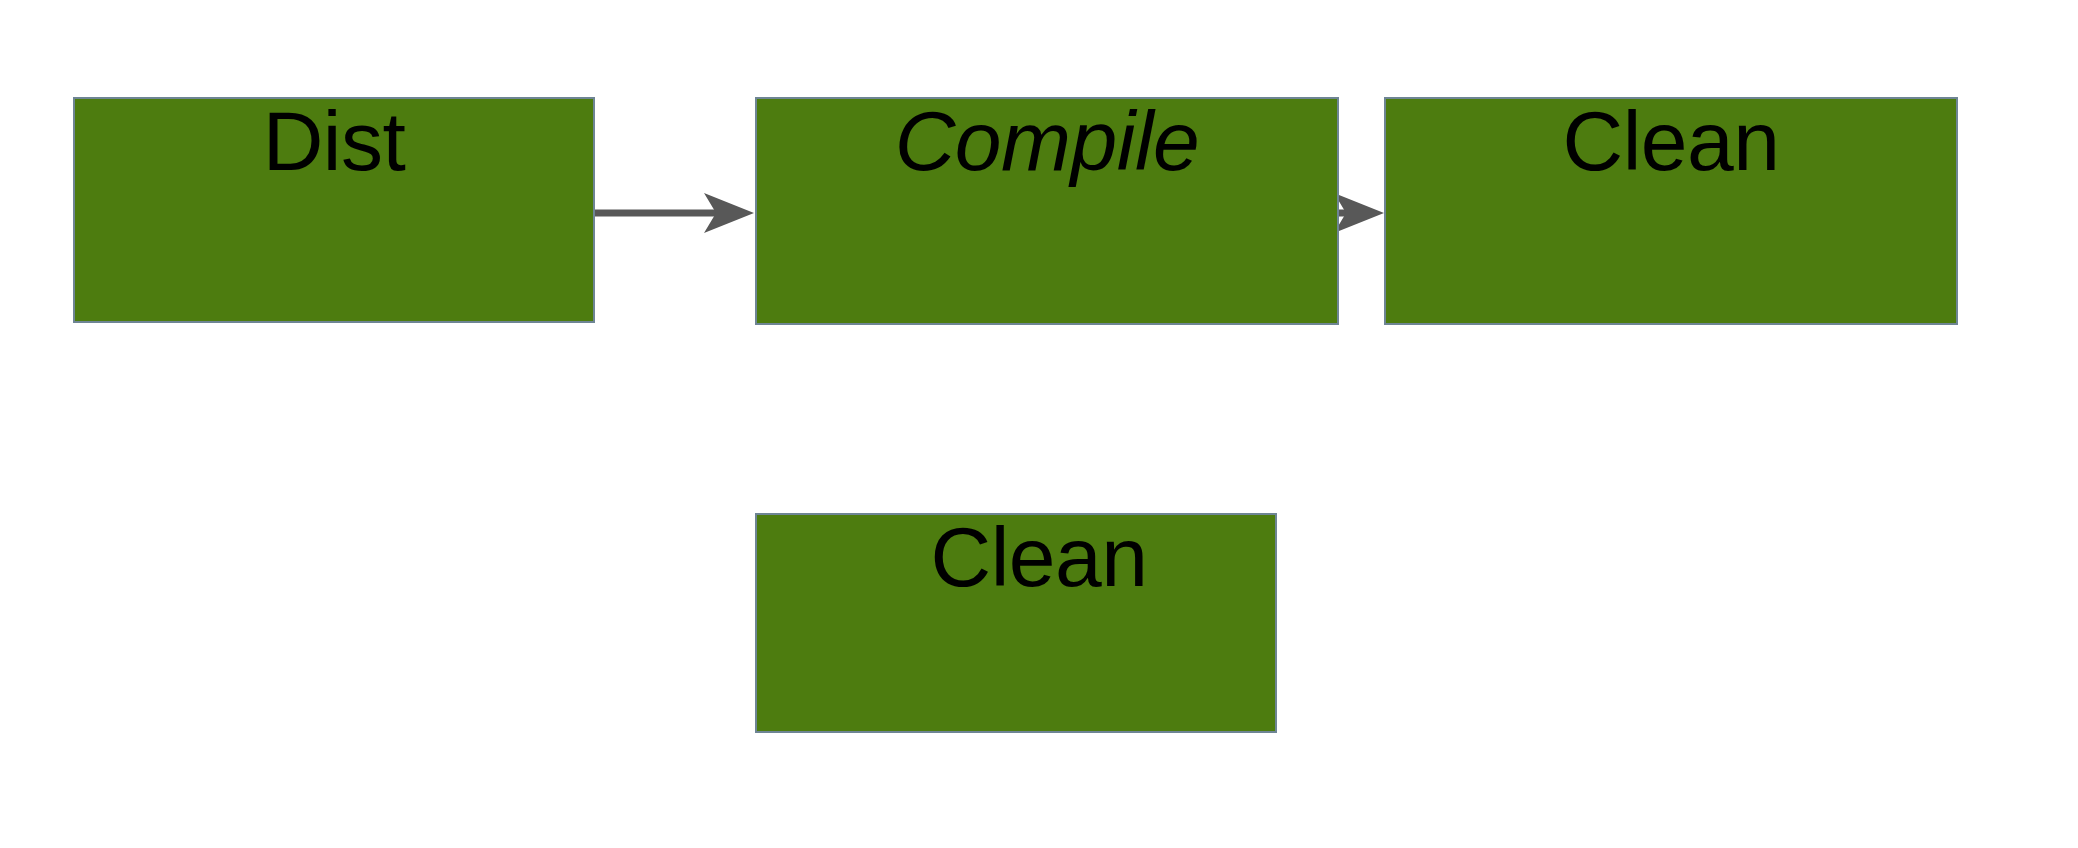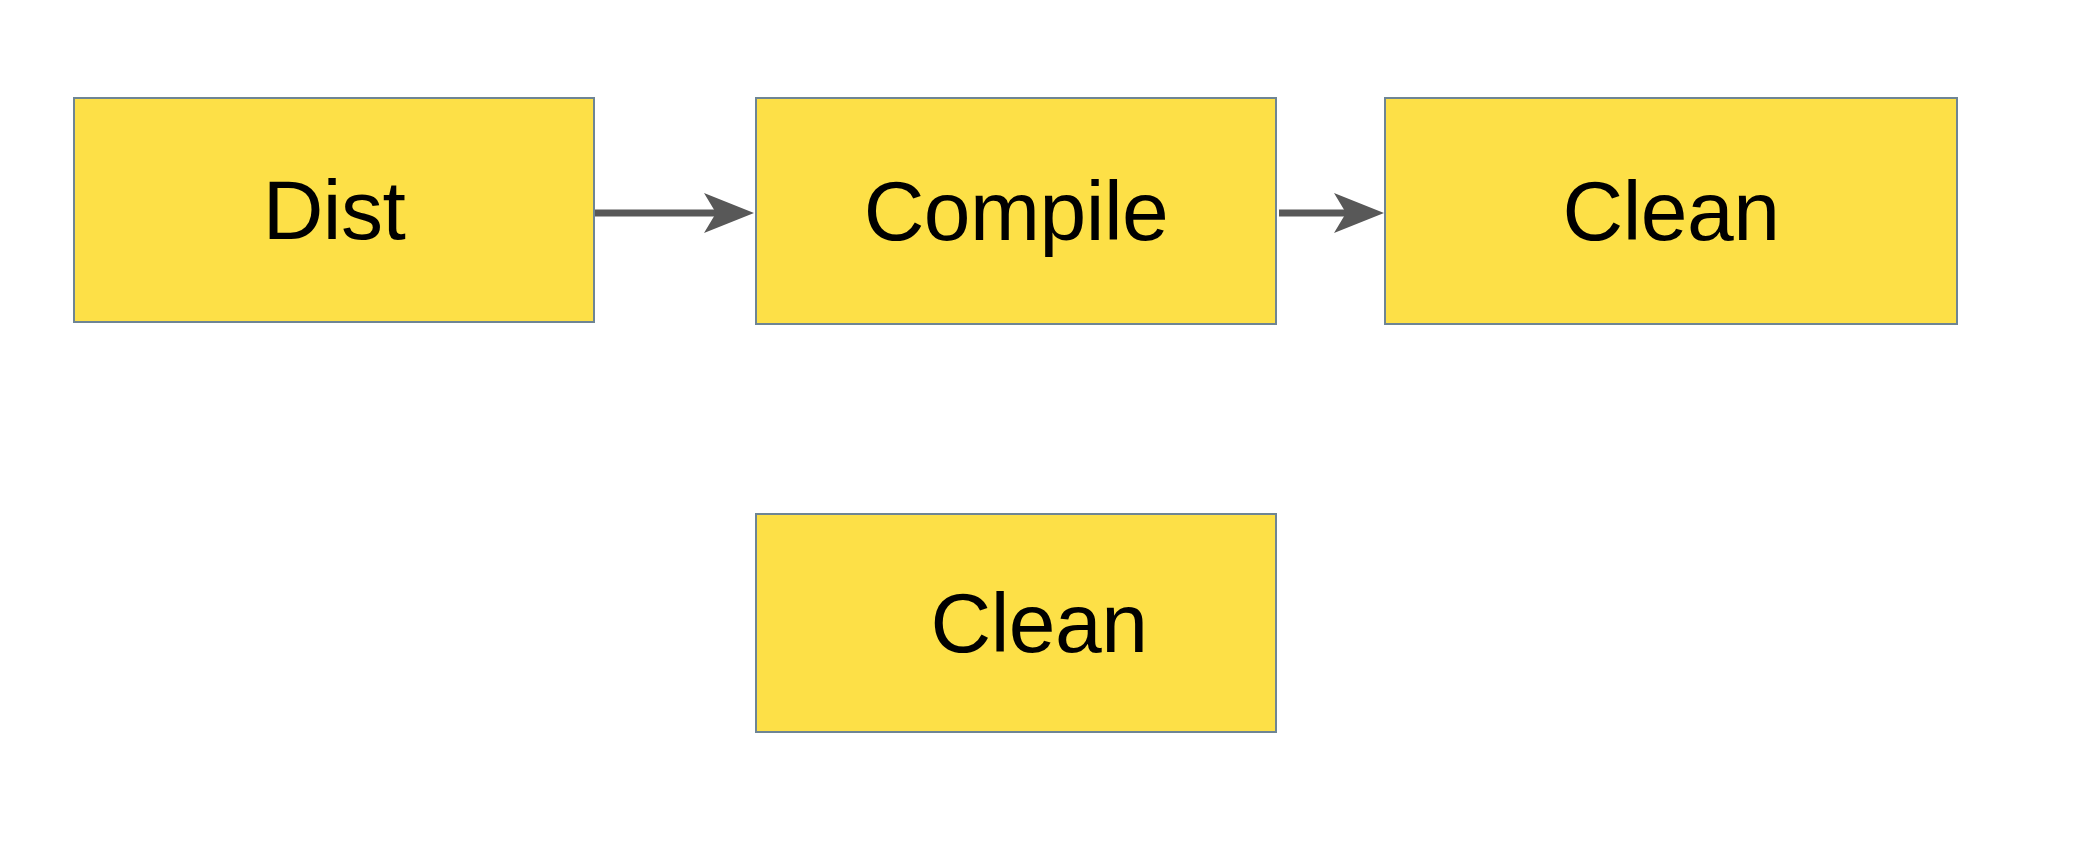--- a/index.html
+++ b/index.html
@@ -13,24 +13,24 @@
   #canvas {
     position: relative;
     width: 2078px;
     height: 848px;
     background: #ffffff;
     overflow: hidden;
   }
   .node {
     position: absolute;
     box-sizing: border-box;
-    background: #fde047;
+    background: #4d7c0f;
     border: 2px solid #6E8594;
     display: flex;
-    align-items: center;
+    align-items: flex-start;
     justify-content: center;
   }
   .node-label {
     font-family: "Liberation Sans", sans-serif;
     font-size: 84px;
     font-weight: 400;
     color: #000000;
     line-height: 1;
     letter-spacing: -0.5px;
     white-space: nowrap;
@@ -50,21 +50,21 @@
     stroke-width: 7;
     fill: none;
   }
   .edge-head {
     fill: #585858;
     stroke: none;
   }
 
   
   #node-dist    { left: 73px;   top: 97px;  width: 522px; height: 226px; }
-  #node-compile { left: 755px;  top: 97px;  width: 522px; height: 228px; }
+  #node-compile { left: 755px;  top: 97px;  width: 584px; height: 228px; font-style: italic; }
   #node-init    { left: 1384px; top: 97px;  width: 574px; height: 228px; }
   #node-clean   { left: 755px;  top: 513px; width: 522px; height: 220px; padding-left: 46px; }
 </style>
 </head>
 <body>
 
 <div id="canvas">
 
   <svg class="edge-svg" viewBox="0 0 2078 848" xmlns="http://www.w3.org/2000/svg">
 

